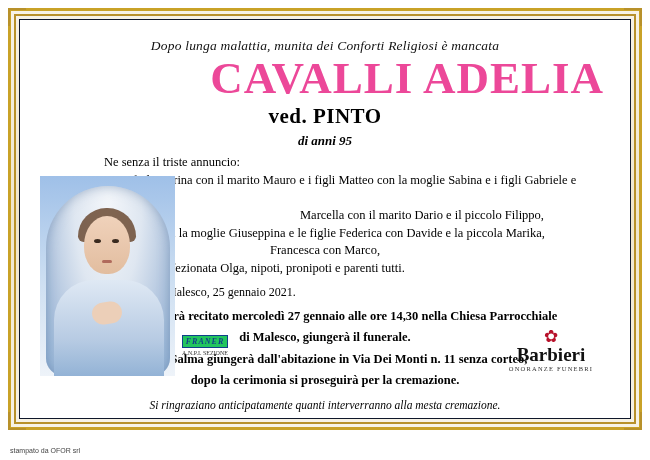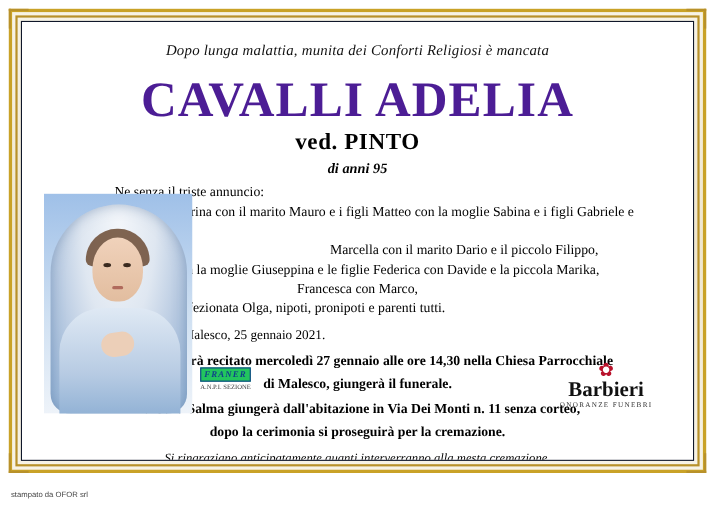--- a/index.html
+++ b/index.html
@@ -49,23 +49,24 @@
     font-size:13.5px;
     color:#111;
     margin:8px 0 2px 0;
     letter-spacing:0.2px;
   }
   .name{
     font-family:"Liberation Serif", serif;
     font-weight:bold;
     font-size:45px;
     letter-spacing:1px;
-    color:#4c1d95;
+    color:#ec4899;
     line-height:1.02;
-    margin:14px 0 0 0;
+    margin:2px 0 0 0;
+    text-align:right;
   }
   .name-sub{
     font-family:"Liberation Serif", serif;
     font-weight:bold;
     font-size:21px;
     color:#000;
     letter-spacing:0.5px;
     margin:2px 0 0 0;
   }
   .age{

